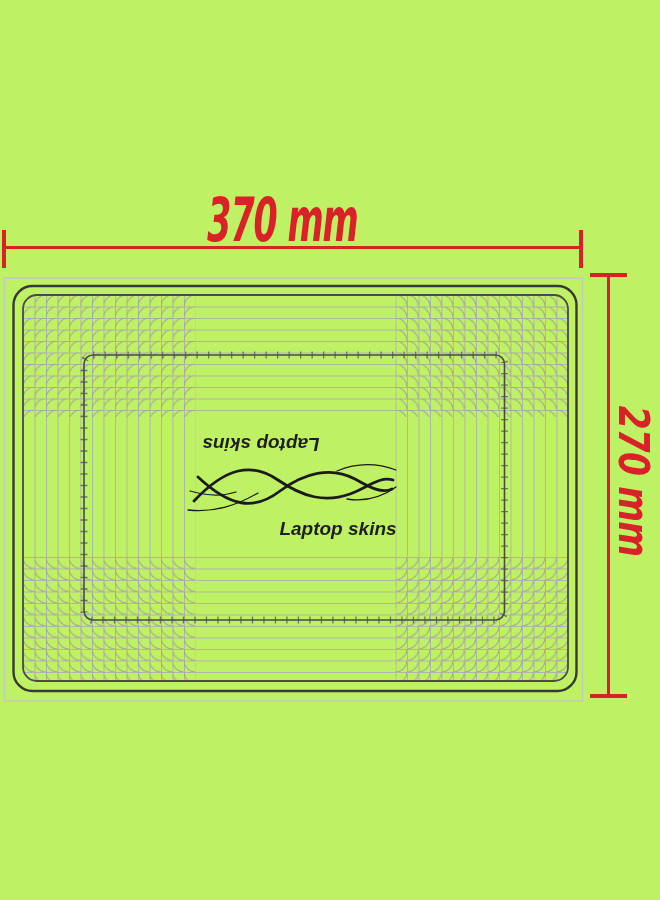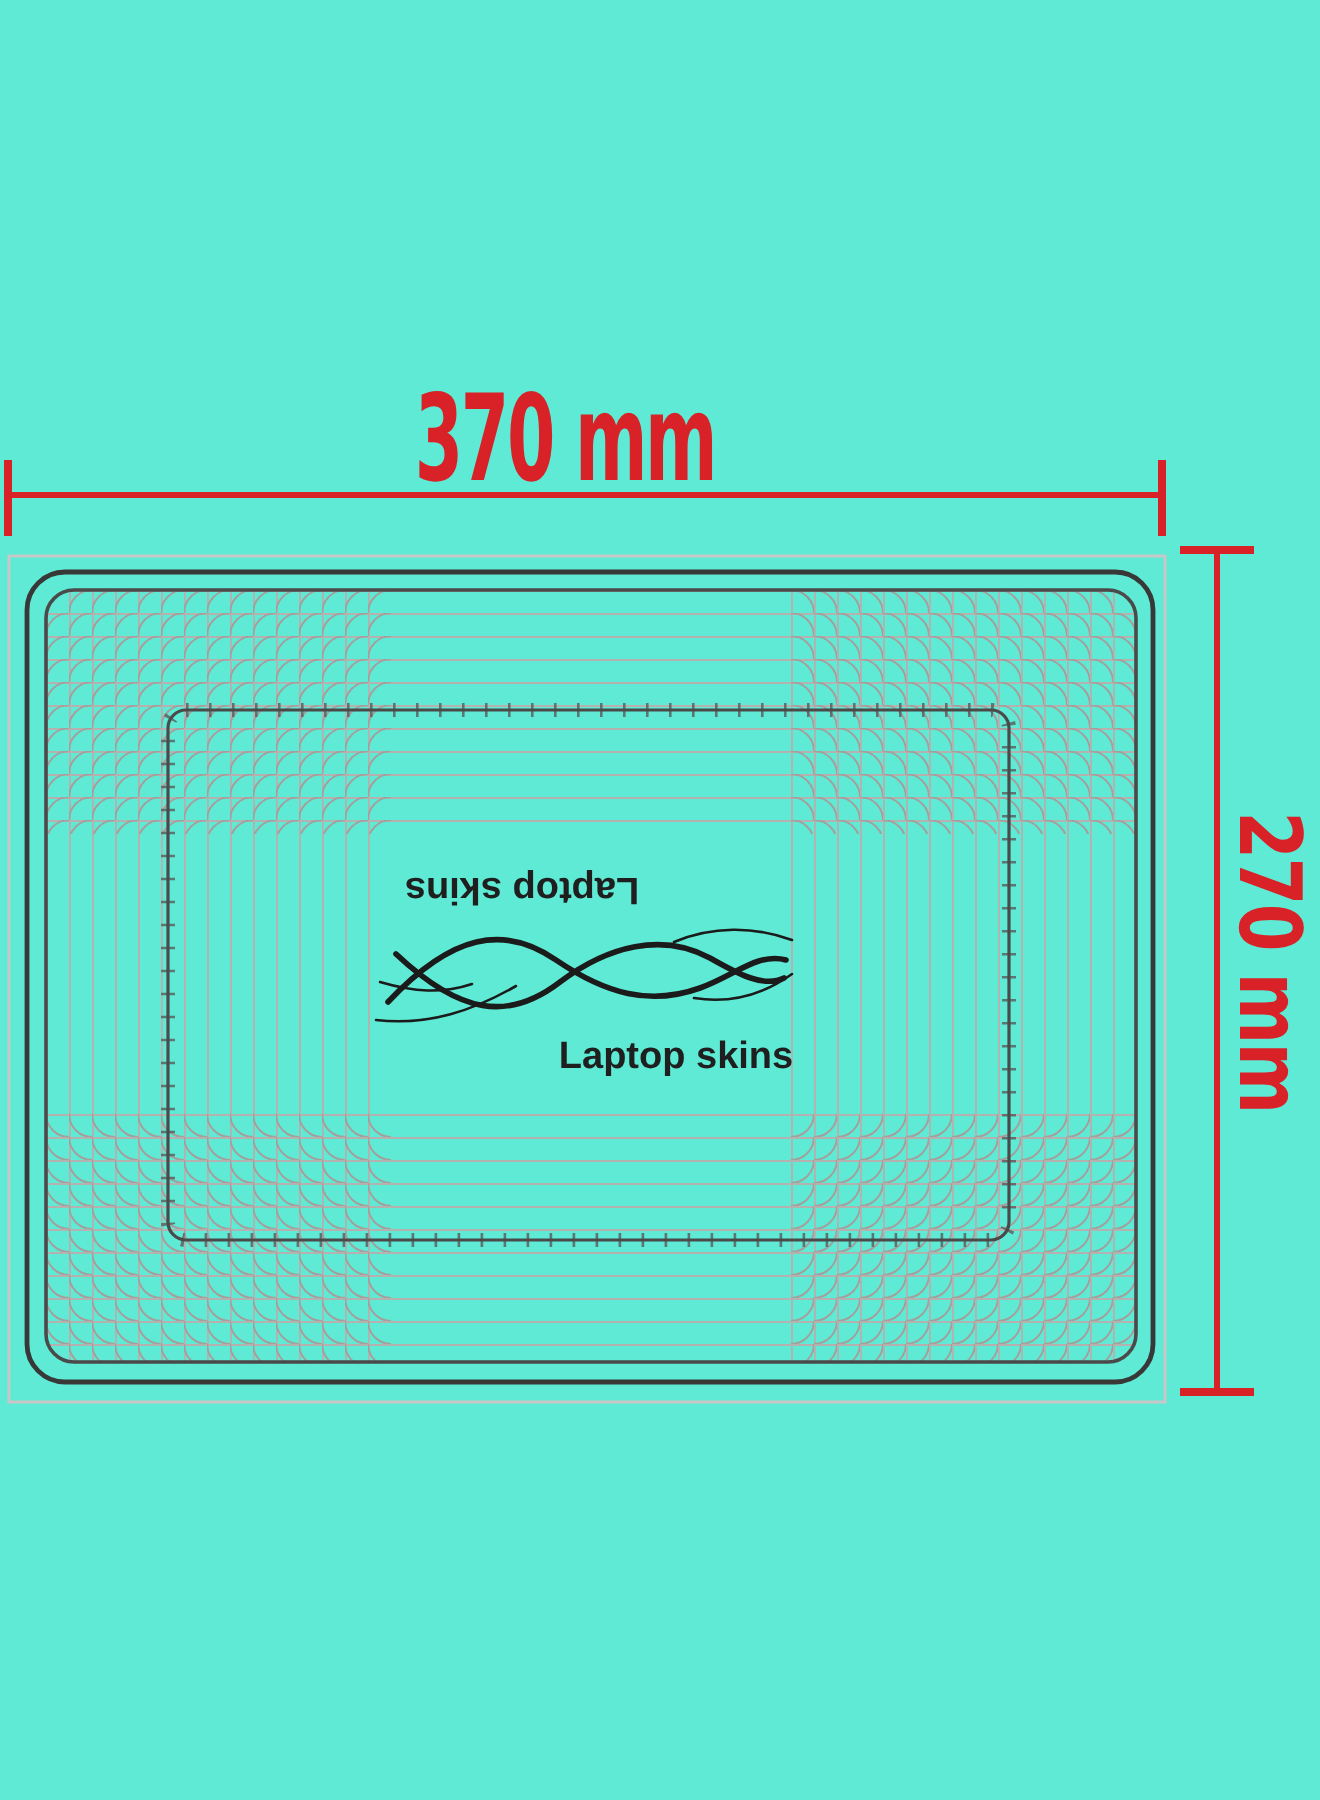--- a/index.html
+++ b/index.html
@@ -1,18 +1,18 @@
 <!DOCTYPE html>
 <html><head>
 <meta charset="utf-8">
 <style>
   html,body{margin:0;padding:0;background:#ffffff;}
   #screen{
-    position:relative;width:660px;height:900px;background:#5eead4;
-    overflow:hidden;font-family:"Liberation Sans",sans-serif;
+    position:relative;width:660px;height:900px;background:#bef264;
+    overflow:hidden;font-family:"Liberation Sans",sans-serif;font-style:italic;
   }
   
   .red-line{position:absolute;background:#d92128;}
   .dim-label{
     position:absolute;color:#d92128;font-family:"DejaVu Sans",sans-serif;
     font-weight:800;text-align:center;white-space:nowrap;
   }
   #width-label{
     left:150px;top:190px;width:265px;height:60px;
     font-size:60px;line-height:60px;letter-spacing:-2px;

